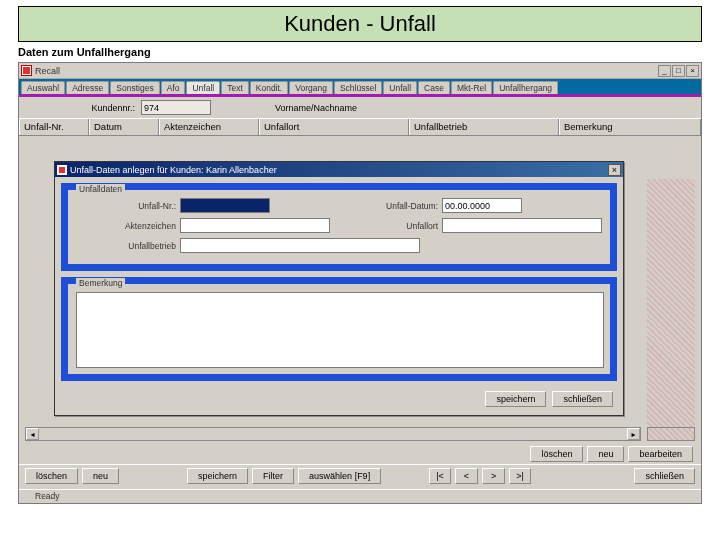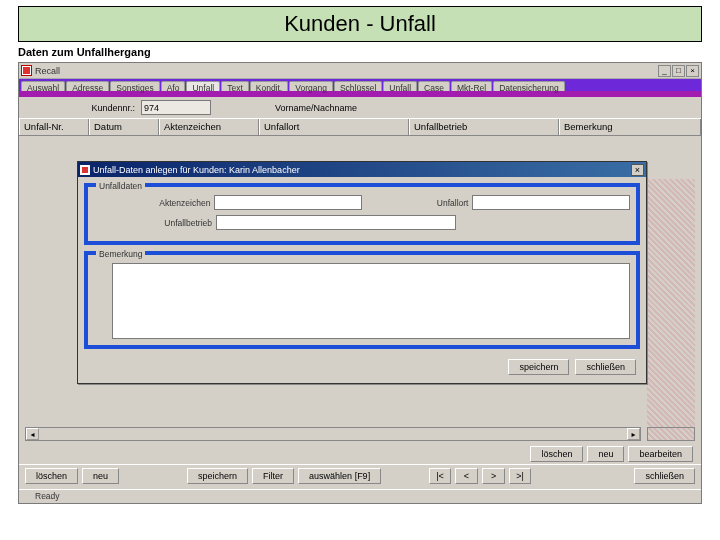--- a/index.html
+++ b/index.html
@@ -5,35 +5,35 @@
   * { box-sizing: border-box; margin: 0; padding: 0; }
   body { font-family: "Tahoma", "Arial", sans-serif; font-size: 10px; background: #fff; width: 720px; height: 540px; overflow: hidden; }
   .slide-title { background: #c5e0b4; border: 1px solid #000; text-align: center; font-size: 22px; padding: 4px 0; margin: 6px 18px 4px 18px; }
   .subtitle { font-size: 11px; margin: 2px 18px 4px 18px; font-weight: bold; }
   .app-shell { margin: 0 18px; border: 1px solid #7a7a7a; background: #d4d0c8; position: relative; height: 442px; }
   .titlebar { display: flex; align-items: center; background: #d4d0c8; border-bottom: 1px solid #aaa; height: 16px; padding: 0 2px; }
   .titlebar .icon { width: 11px; height: 11px; background: #fff; border: 1px solid #b00; display: inline-flex; align-items: center; justify-content: center; margin-right: 3px; }
   .titlebar .t { flex: 1; font-size: 9px; color: #333; }
   .win-btns { display: flex; gap: 1px; }
   .win-btn { width: 13px; height: 12px; background: #d4d0c8; border: 1px solid #888; font-size: 8px; text-align: center; line-height: 10px; }
-  .tabstrip { display: flex; background: #6d28d9; border-bottom: 6px solid #a21caf; padding: 2px 2px 0 2px; height: 18px; }
+  .tabstrip { display: flex; background: #0369a1; border-bottom: 3px solid #a21caf; padding: 2px 2px 0 2px; height: 18px; }
   .tab { border: 1px solid #999; border-bottom: none; background: #d4d0c8; padding: 1px 5px; margin-right: 1px; font-size: 8.5px; color: #333; border-radius: 2px 2px 0 0; }
   .tab.active { background: #e8e6e2; }
   .row { display: flex; align-items: center; padding: 3px 6px; gap: 6px; }
   .lbl { font-size: 9px; text-align: right; }
   .inp { background: #fff; border: 1px solid #7a7a7a; height: 15px; font-size: 9px; padding: 0 2px; }
   .inp.ro { background: #ece9e2; }
   .col-headers { display: flex; background: #d4d0c8; border-top: 1px solid #fff; border-bottom: 1px solid #888; height: 18px; }
   .col-headers > div { border-right: 1px solid #888; border-left: 1px solid #fff; padding: 2px 4px; font-size: 9.5px; font-weight: normal; }
-  .dialog { position: absolute; left: 58px; top: 98px; width: 570px; background: #d4d0c8; border: 1px solid #333; box-shadow: 1px 1px 0 #888; }
+  .dialog { position: absolute; left: 35px; top: 98px; width: 570px; background: #d4d0c8; border: 1px solid #333; box-shadow: 1px 1px 0 #888; }
   .dialog .dlg-titlebar { display: flex; align-items: center; background: linear-gradient(to right, #0a246a, #3a6ea5); color: #fff; height: 15px; padding: 0 2px; }
   .dlg-titlebar .icon { width: 10px; height: 10px; background: #fff; margin-right: 3px; display:inline-flex; align-items:center; justify-content:center;}
   .dlg-titlebar .t { flex: 1; font-size: 9px; }
   .dlg-close { width: 13px; height: 12px; background: #d4d0c8; border: 1px solid #555; color: #000; font-size: 9px; text-align: center; line-height: 10px; }
-  .gbox { border: 4px solid #1d4ed8; margin: 6px; padding: 8px 6px 6px 24px; position: relative; }
+  .gbox { border: 7px solid #1d4ed8; margin: 6px; padding: 8px 6px 6px 8px; position: relative; }
   .gbox > .legend { position: absolute; top: -6px; left: 8px; background: #d4d0c8; font-size: 8.5px; padding: 0 3px; color: #333; }
   .form-row { display: flex; align-items: center; margin-bottom: 5px; gap: 4px; }
   .form-row .flbl { font-size: 8.5px; text-align: right; width: 100px; color:#333;}
   .btn { background: #d4d0c8; border: 1px solid #888; border-top-color: #fff; border-left-color: #fff; font-size: 9px; padding: 2px 10px; }
   .dlg-btns { display: flex; justify-content: flex-end; gap: 6px; padding: 4px 10px 8px 0; }
   .main-bottom { position: absolute; bottom: 38px; left: 0; right: 0; display: flex; justify-content: flex-end; gap: 4px; padding: 3px 8px; }
   .main-btnbar { position: absolute; bottom: 16px; left: 0; right: 0; display: flex; align-items: center; gap: 4px; padding: 3px 6px; border-top: 1px solid #fff; }
   .statusbar { position: absolute; bottom: 0; left: 0; right: 0; height: 14px; border-top: 1px solid #fff; background: #d4d0c8; font-size: 8.5px; padding: 1px 16px; color:#333;}
   .textarea { background: #fff; border: 1px solid #7a7a7a; width: 100%; height: 76px; }
   .hatched { background: repeating-linear-gradient(45deg, #d4b8b8 0 2px, #d4d0c8 2px 4px); }
@@ -68,21 +68,21 @@
     <div class="tab">Sonstiges</div>
     <div class="tab">Afo</div>
     <div class="tab active">Unfall</div>
     <div class="tab">Text</div>
     <div class="tab">Kondit.</div>
     <div class="tab">Vorgang</div>
     <div class="tab">Schlüssel</div>
     <div class="tab">Unfall</div>
     <div class="tab">Case</div>
     <div class="tab">Mkt-Rel</div>
-    <div class="tab">Datensicherung</div>
+    <div class="tab">Unfallhergang</div>
   </div>
   <div class="row">
     <span class="lbl" style="width:110px">Kundennr.:</span>
     <input class="inp ro" style="width: 70px;" value="974">
     <span class="lbl" style="width:140px">Vorname/Nachname</span>
   </div>
   <div class="col-headers">
     <div style="width:70px">Unfall-Nr.</div>
     <div style="width:70px">Datum</div>
     <div style="width:100px">Aktenzeichen</div>
@@ -130,20 +130,27 @@
           <svg width="6" height="6">
             <rect width="6" height="6" fill="#d33"></rect>
           </svg>
         </span>
       <span class="t">Unfall-Daten anlegen für Kunden: Karin Allenbacher</span>
       <div class="dlg-close">×</div>
     </div>
     <div class="gbox">
       <div class="legend">Unfalldaten</div>
       <div class="form-row">
+        <span class="flbl">Unfall-Nr.:</span>
+        <input class="inp" style="width: 90px; background: rgb(10, 36, 106);" value="">
+        <div style="width:80px"></div>
+        <span class="flbl" style="width:80px">Unfall-Datum:</span>
+        <input class="inp" style="width: 80px;" value="00.00.0000">
+      </div>
+      <div class="form-row">
         <span class="flbl">Aktenzeichen</span>
         <input class="inp" style="width: 150px;" value="">
         <div style="width:20px"></div>
         <span class="flbl" style="width:80px">Unfallort</span>
         <input class="inp" style="width: 160px;" value="">
       </div>
       <div class="form-row">
         <span class="flbl">Unfallbetrieb</span>
         <input class="inp" style="width: 240px;" value="">
       </div>

